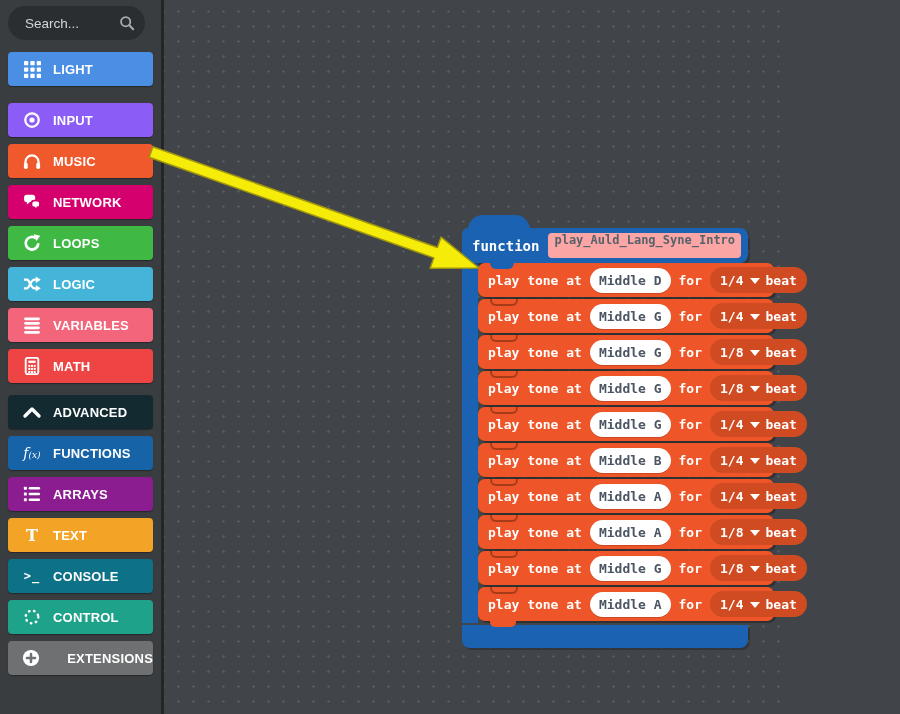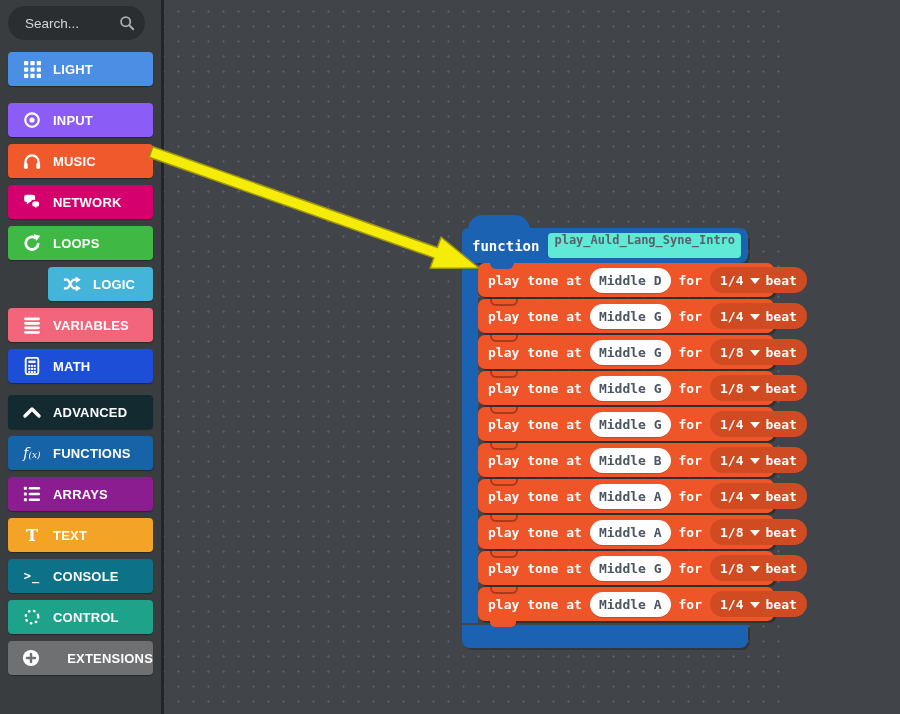--- a/index.html
+++ b/index.html
@@ -59,21 +59,21 @@
     background:#1b63b2; border-radius:31px 31px 0 0;
   }
   .fn-header {
     position:relative; margin-top:14px; width:286px; height:35px;
     background:#1b63b2; border-radius:6px 8px 8px 0;
     display:flex; align-items:center; padding-left:10px;
     box-shadow:2px 2px 0 rgba(0,0,0,0.22);
   }
   .fn-kw { color:#fff; font:bold 14px "DejaVu Sans Mono",monospace; margin-right:9px; white-space:pre; }
   .fn-name {
-    background:#5eead4; border-radius:4px; height:25px; line-height:25px;
+    background:#fca5a5; border-radius:4px; height:25px; line-height:25px;
     padding:0 6px; font:bold 12px "DejaVu Sans Mono",monospace; color:#57616b;
     white-space:pre;
   }
   .fn-body { display:flex; }
   .fn-spine { width:16px; background:#1b63b2; }
   .stmts { width:296px; }
   .stmt {
     position:relative; height:34px; margin-bottom:2px; border-radius:7px;
     display:flex; align-items:center; padding-left:10px;
     box-shadow:2px 2px 0 rgba(0,0,0,0.28); z-index:1;
@@ -180,21 +180,21 @@
   </div>
         <div class="cat" style="background: rgb(63, 184, 68);">
     <span class="cat-icon">
             <svg width="18" height="18" viewBox="0 0 16 16">
               <path d="M13.6 8.2 A5.6 5.6 0 1 1 11.6 3.9" fill="none" stroke="#fff" stroke-width="2.4"></path>
               <polygon points="9.4,0.2 15.4,1.5 11.9,6.3" fill="#fff"></polygon>
             </svg>
           </span>
     <span class="cat-label">LOOPS</span>
   </div>
-        <div class="cat" style="background: rgb(68, 181, 216); margin-left: 40px;">
+        <div class="cat" style="background: rgb(68, 181, 216);">
     <span class="cat-icon">
             <svg width="18" height="18" viewBox="0 0 16 16">
               <path d="M0.8 11.8 h2.8 C6 11.8 6.4 4.2 10.4 4.2 h1.4" fill="none" stroke="#fff" stroke-width="2"></path>
               <path d="M0.8 4.2 h2.8 C6 4.2 6.4 11.8 10.4 11.8 h1.4" fill="none" stroke="#fff" stroke-width="2"></path>
               <polygon points="11.4,1.4 15.8,4.2 11.4,7" fill="#fff"></polygon>
               <polygon points="11.4,9 15.8,11.8 11.4,14.6" fill="#fff"></polygon>
             </svg>
           </span>
     <span class="cat-label">LOGIC</span>
   </div>
@@ -202,21 +202,21 @@
     <span class="cat-icon">
             <svg width="18" height="18" viewBox="0 0 16 16" fill="#fff">
               <rect x="1" y="1.3" width="14" height="2.4" rx="1.2"></rect>
               <rect x="1" y="5.3" width="14" height="2.4" rx="1.2"></rect>
               <rect x="1" y="9.3" width="14" height="2.4" rx="1.2"></rect>
               <rect x="1" y="13.3" width="14" height="2.4" rx="1.2"></rect>
             </svg>
           </span>
     <span class="cat-label">VARIABLES</span>
   </div>
-        <div class="cat" style="background: #1d4ed8; text-align: center;">
+        <div class="cat" style="background: #ef4444; text-align: center;">
     <span class="cat-icon">
             <svg width="18" height="18" viewBox="0 0 16 16">
               <rect x="2.4" y="0.8" width="11.2" height="14.4" rx="1.6" fill="none" stroke="#fff" stroke-width="1.7"></rect>
               <rect x="4.8" y="3.2" width="6.4" height="2.1" fill="#fff"></rect>
               <g fill="#fff">
                 <rect x="4.7" y="7" width="1.8" height="1.8"></rect>
                 <rect x="7.1" y="7" width="1.8" height="1.8"></rect>
                 <rect x="9.5" y="7" width="1.8" height="1.8"></rect>
                 <rect x="4.7" y="9.7" width="1.8" height="1.8"></rect>
                 <rect x="7.1" y="9.7" width="1.8" height="1.8"></rect>

